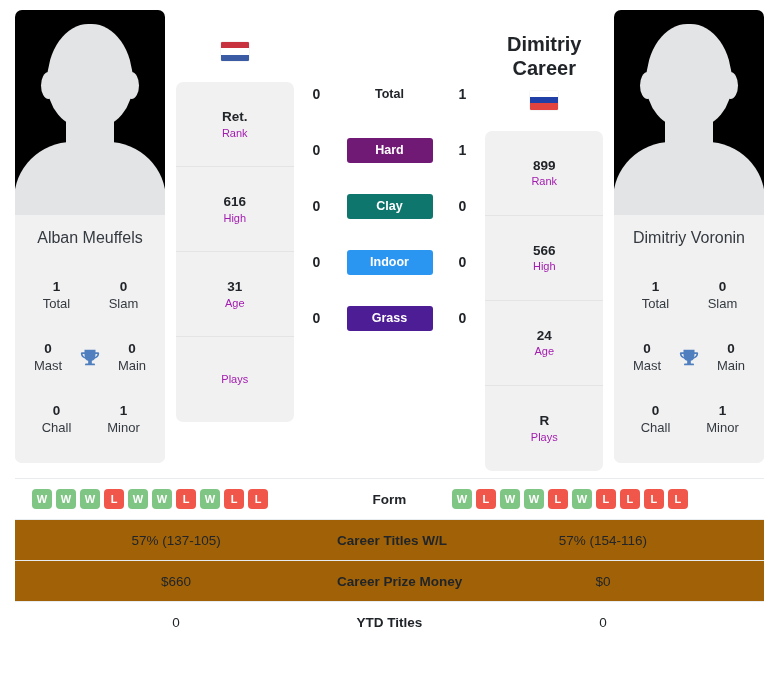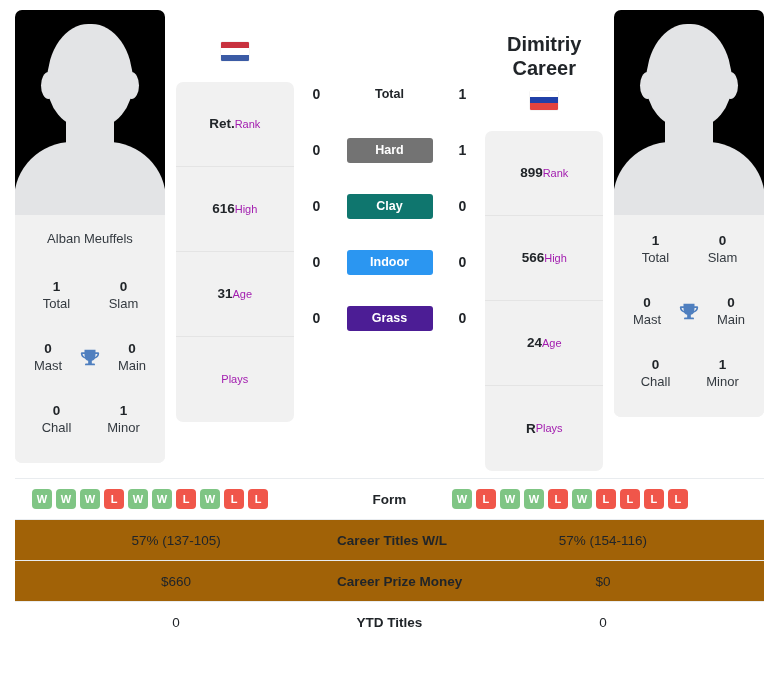--- a/index.html
+++ b/index.html
@@ -78,21 +78,21 @@
     width: 152px;
     height: 90px;
     background: #e3e4e6;
     border-radius: 58px 58px 0 0;
   }
   .photo-name {
     height: 46px;
     display: flex;
     align-items: center;
     justify-content: center;
-    font-size: 13px;
+    font-size: 16px;
     color: #343a40;
     background: #f1f1f1;
     padding: 0 16px;
     text-align: center;
   }
 
   .titles-grid {
     padding: 4px 8px 12px 8px;
     background: #f1f1f1;
   }
@@ -155,21 +155,21 @@
   .rank-card {
     margin-top: 21px;
     width: 118px;
     background: #f1f1f1;
     border-radius: 7px;
     overflow: hidden;
   }
   .rank-cell {
     height: 85px;
     display: flex;
-    flex-direction: row;
+    flex-direction: column;
     align-items: center;
     justify-content: center;
     border-bottom: 1px solid #e4e4e4;
     line-height: 1.3;
   }
   .rank-cell:last-child { border-bottom: none; }
   .rank-val { font-size: 13.5px; font-weight: 700; color: #212529; }
   .rank-lab { font-size: 11px; color: #a21caf; }
   .rank-val:empty { display: none; }
 
@@ -333,21 +333,21 @@
     </div>
 
     <div class="surfaces">
       <div class="surf-row">
         <div class="surf-score">0</div>
         <div class="surf-badge plain">Total</div>
         <div class="surf-score">1</div>
       </div>
       <div class="surf-row">
         <div class="surf-score">0</div>
-        <div class="surf-badge" style="background:#737373">Hard</div>
+        <div class="surf-badge" style="background:#701a75">Hard</div>
         <div class="surf-score">1</div>
       </div>
       <div class="surf-row">
         <div class="surf-score">0</div>
         <div class="surf-badge" style="background:#0f766e">Clay</div>
         <div class="surf-score">0</div>
       </div>
       <div class="surf-row">
         <div class="surf-score">0</div>
         <div class="surf-badge" style="background:#2b96f1">Indoor</div>
@@ -393,20 +393,21 @@
     <div class="photo-card">
       <div class="photo-frame">
         <div class="silhouette-wrap">
           <div class="sil-head"></div>
           <div class="sil-ear-l"></div>
           <div class="sil-ear-r"></div>
           <div class="sil-neck"></div>
           <div class="sil-body"></div>
         </div>
       </div>
+      <div class="photo-name">Dimitriy Voronin</div>
       <div class="titles-grid">
         <div class="tg-row">
           <div class="tg-cell">
             <div class="tg-val">1</div>
             <div class="tg-lab">Total</div>
           </div>
           <div class="tg-cell">
             <div class="tg-val">0</div>
             <div class="tg-lab">Slam</div>
           </div>

